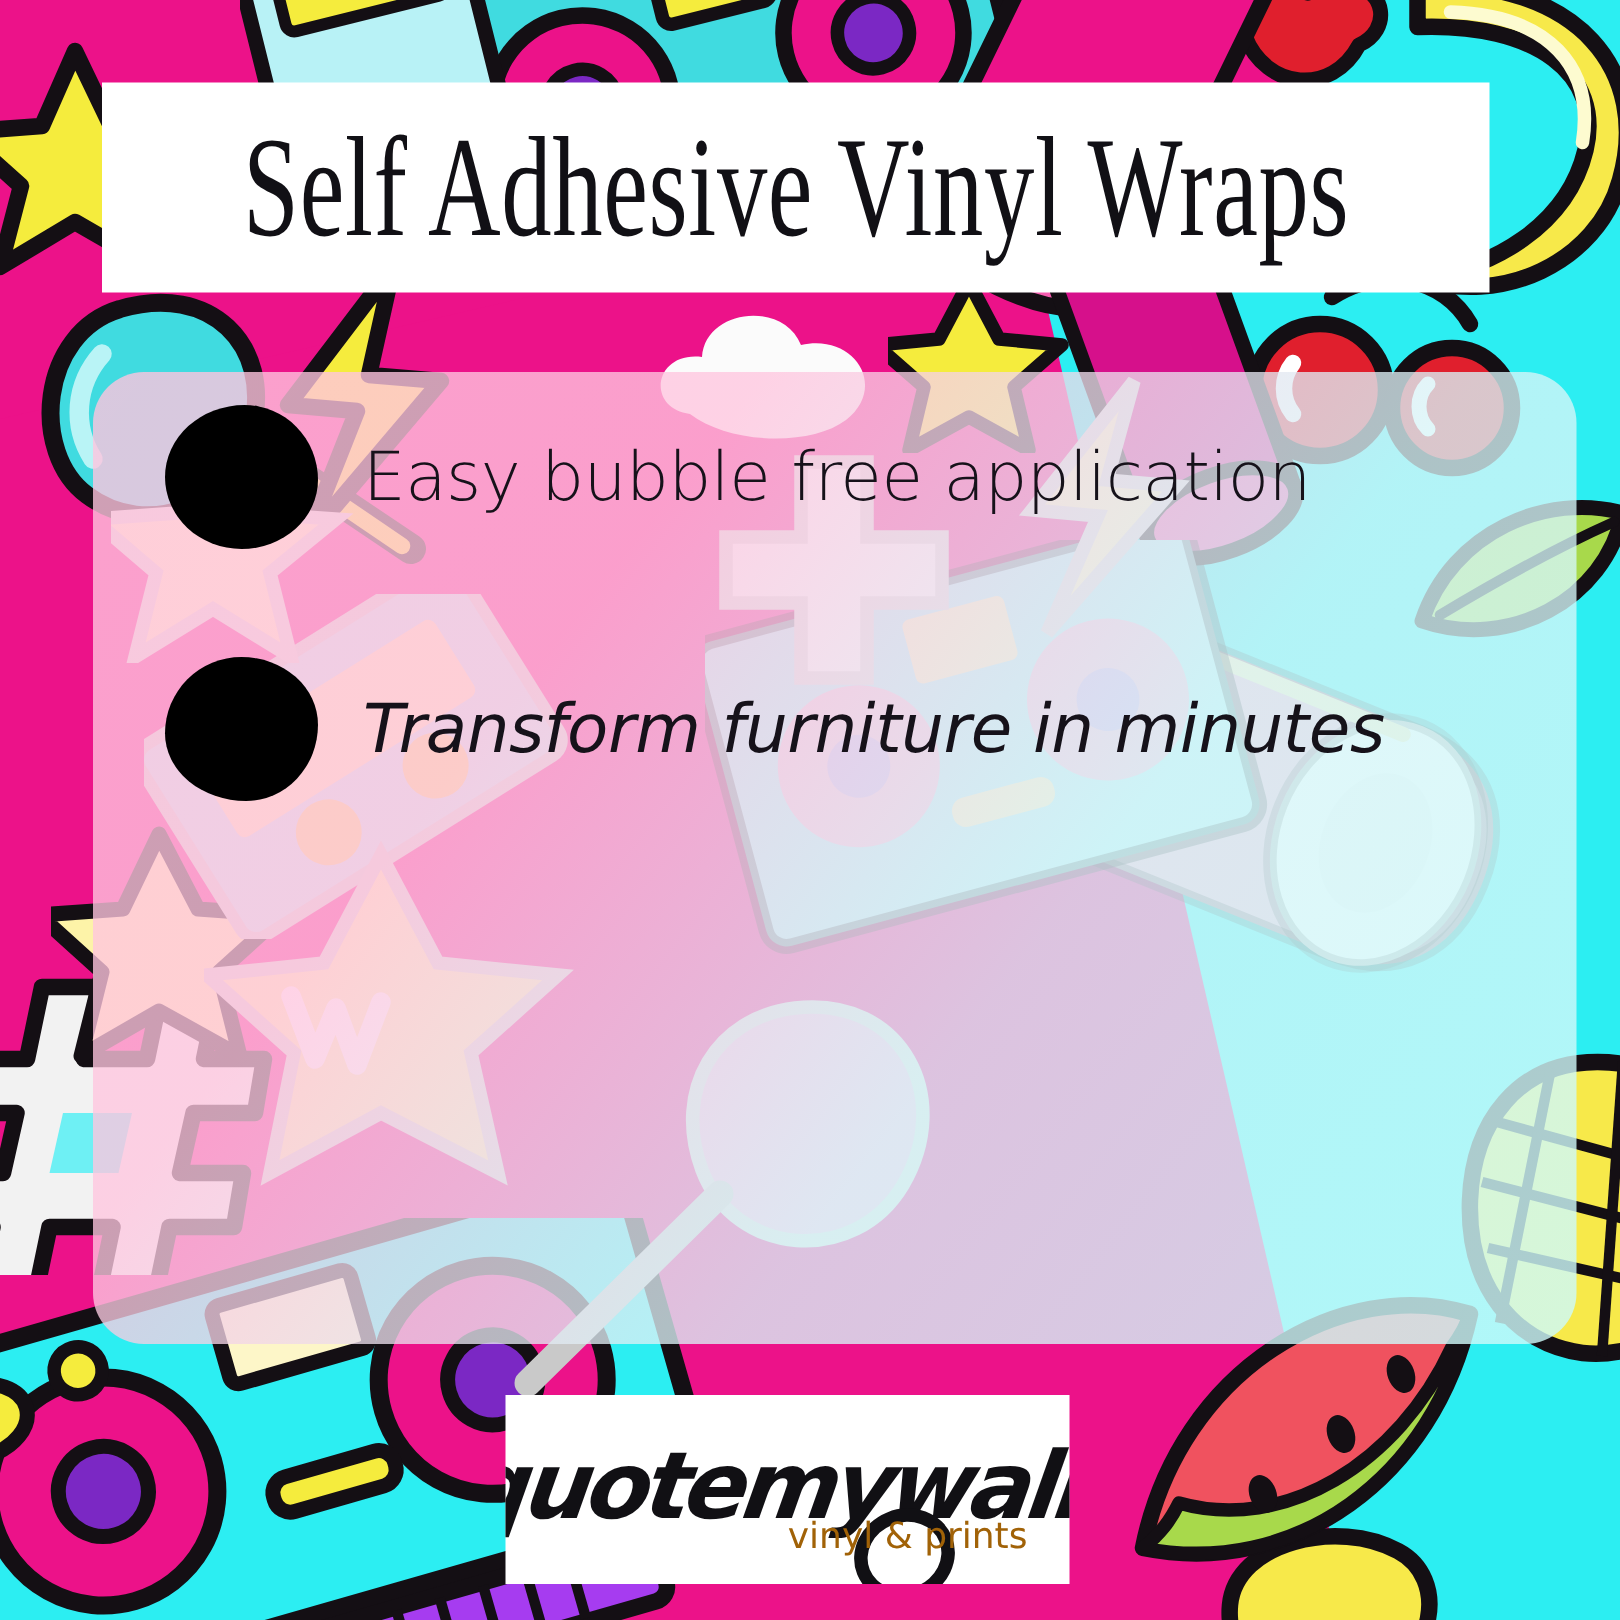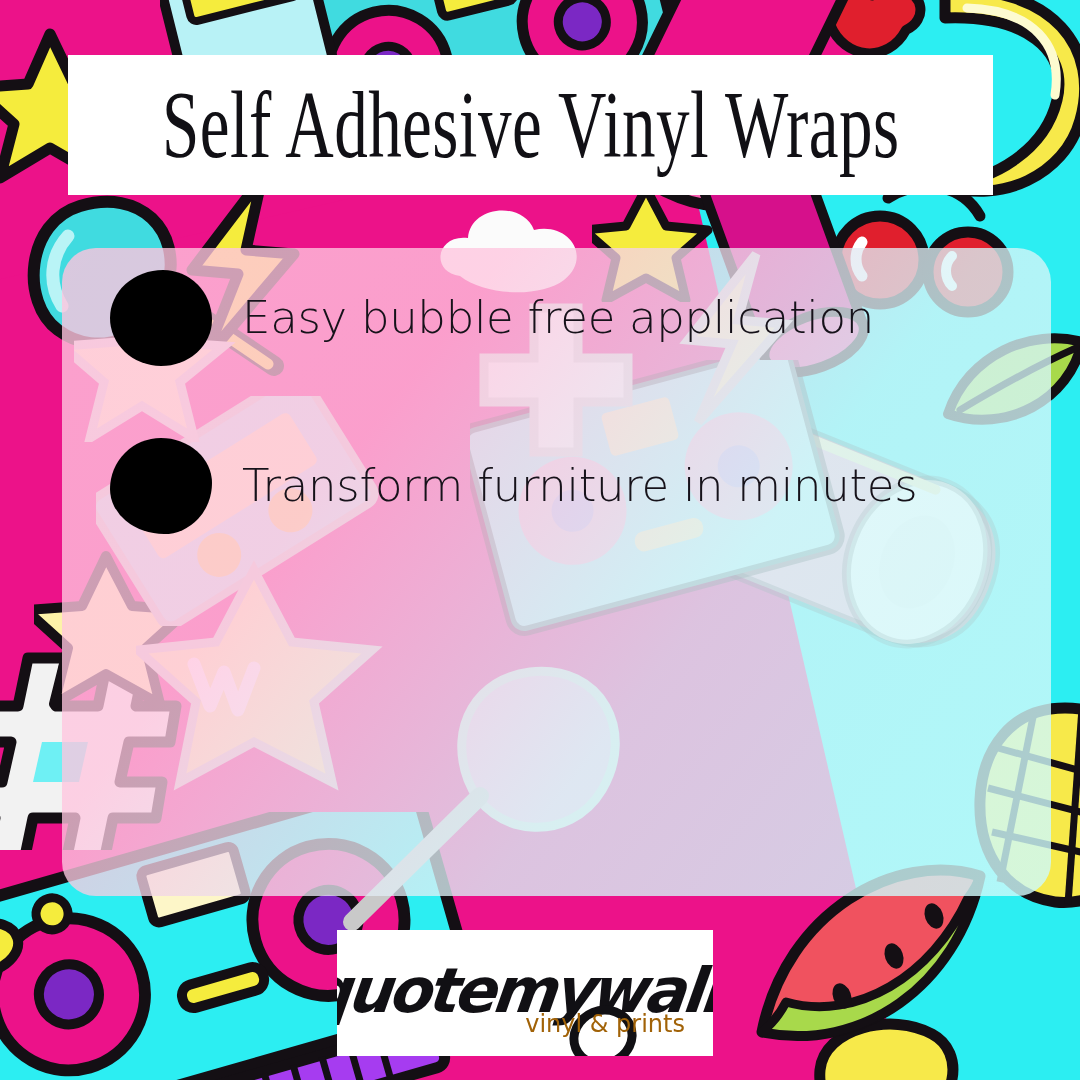--- a/index.html
+++ b/index.html
@@ -385,21 +385,21 @@
   </div>
 
   <div class="panel">
     <div class="panel-inner">
 
       <div class="bullet-row" style="top:22px;">
         <div class="bullet-blob b1"></div>
         <div class="bullet-text">Easy bubble free application</div>
       </div>
 
-      <div class="bullet-row" style="top:190px;">
+      <div class="bullet-row" style="top:190px;font-style:italic;">
         <div class="bullet-blob b2"></div>
         <div class="bullet-text">Transform furniture in minutes</div>
       </div>
 
 
 
     </div>
   </div>
 
   <div class="logo-plate">

